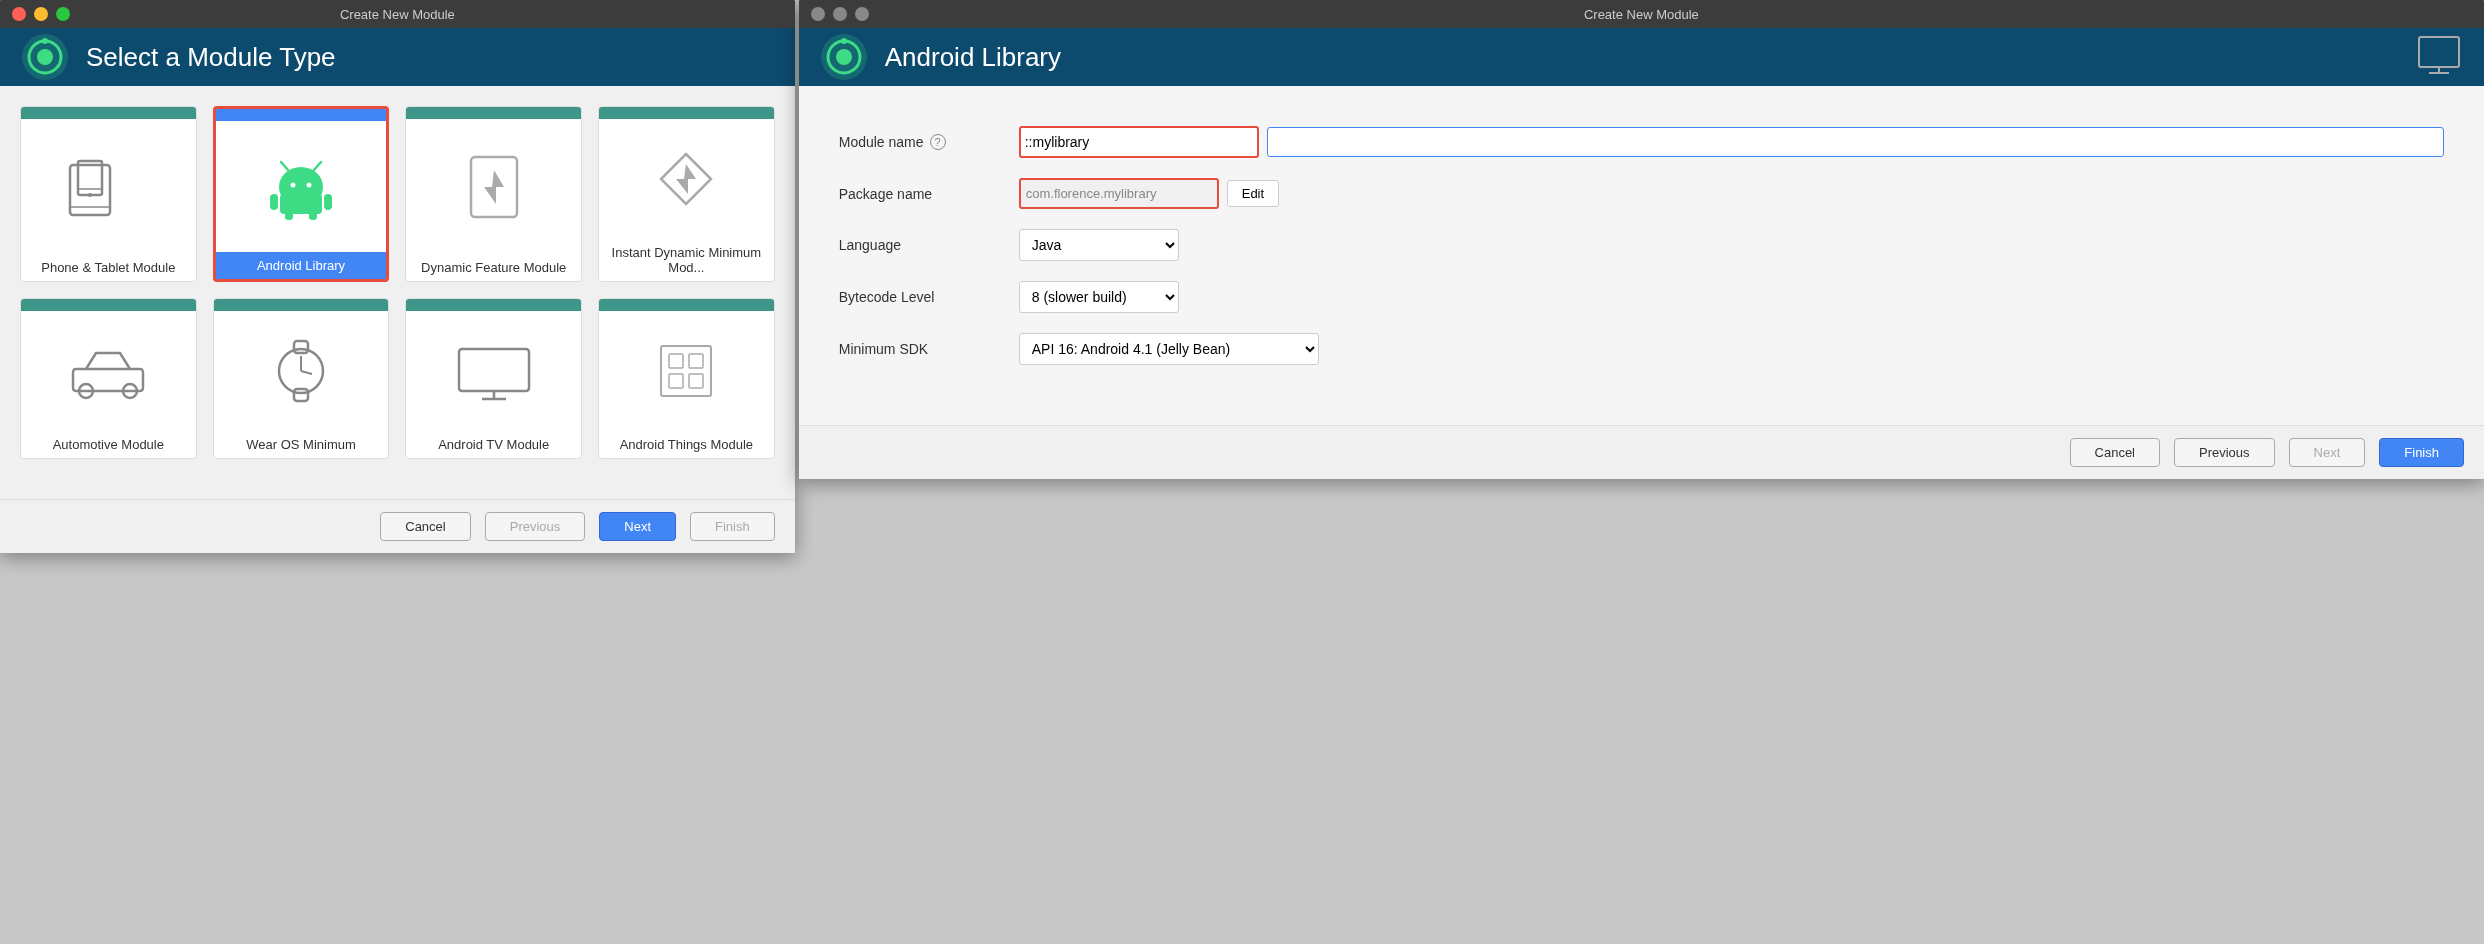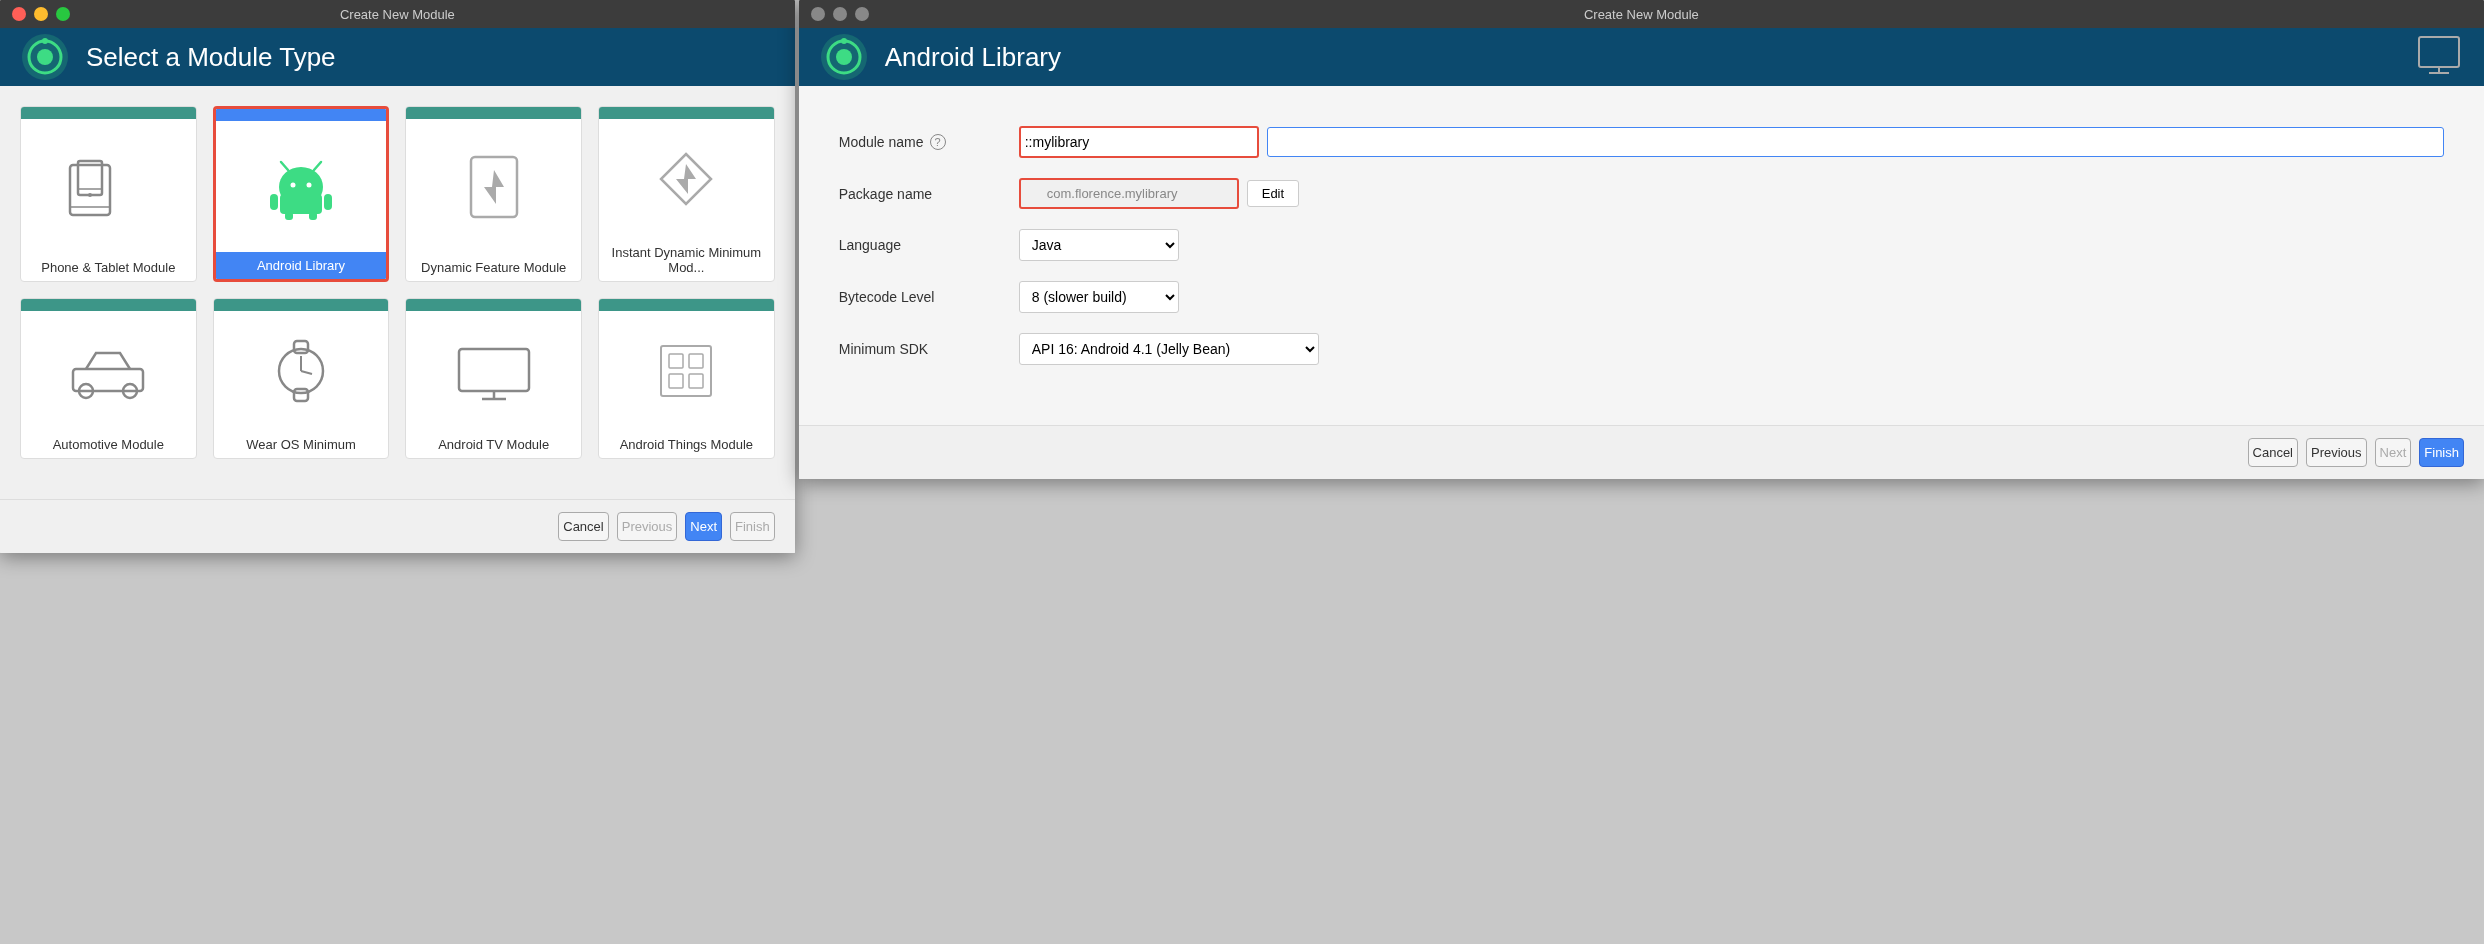--- a/index.html
+++ b/index.html
@@ -156,27 +156,28 @@
       background: #f0f0f0;
       border-top: 1px solid #ddd;
       padding: 12px 20px;
       display: flex;
       justify-content: flex-end;
       gap: 8px;
       flex-shrink: 0;
     }
 
     .btn {
-      padding: 6px 4px;
+      padding: 6px 24px;
       border-radius: 4px;
       font-size: 13px;
       cursor: pointer;
       border: 1px solid #aaa;
       background: #f5f5f5;
       color: #333;
+      margin-left: 6px;
     }
 
     .btn-primary {
       background: #4285f4;
       color: white;
       border-color: #3367d6;
     }
 
     .btn:disabled {
       color: #aaa;
@@ -229,24 +230,24 @@
       padding: 6px 10px;
       font-size: 14px;
       outline: none;
       background: white;
     }
 
     .form-input-readonly {
       background: #f0f0f0;
       color: #888;
       font-size: 13px;
-      padding: 6px 26px;
+      padding: 6px 5px;
       border: 2px solid #e74c3c;
       border-radius: 3px;
-      width: 220px;
+      width: 200px;
     }
 
     .form-select {
       padding: 6px 8px;
       border: 1px solid #ccc;
       border-radius: 3px;
       font-size: 14px;
       background: white;
       min-width: 160px;
     }

